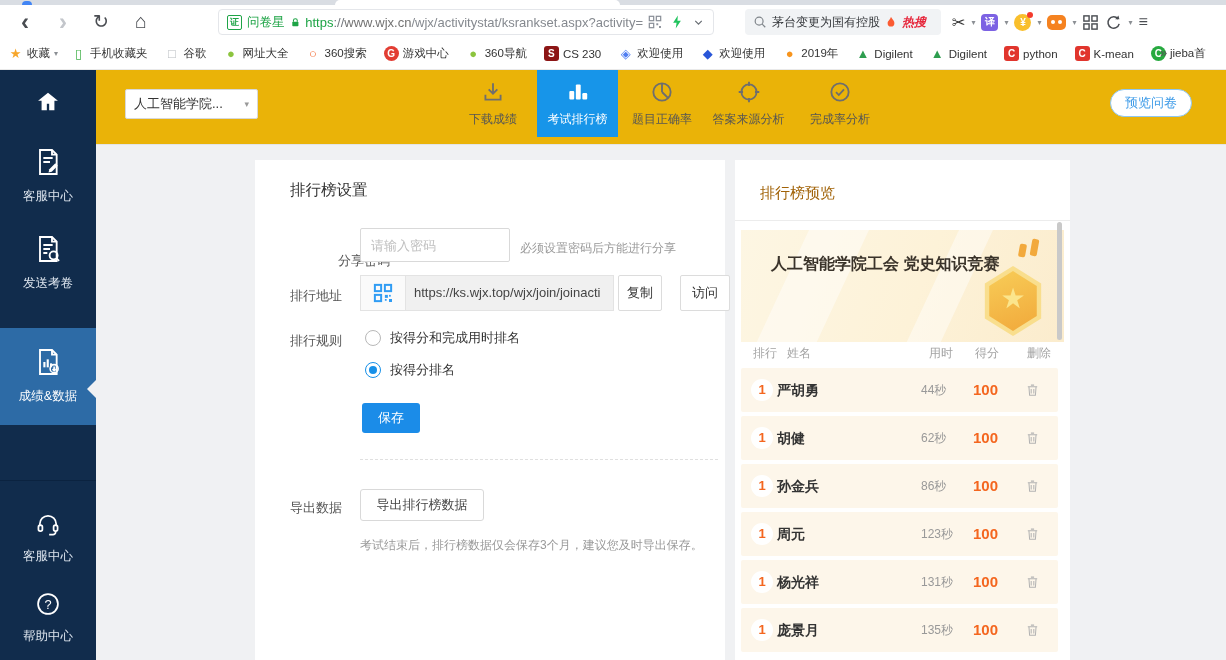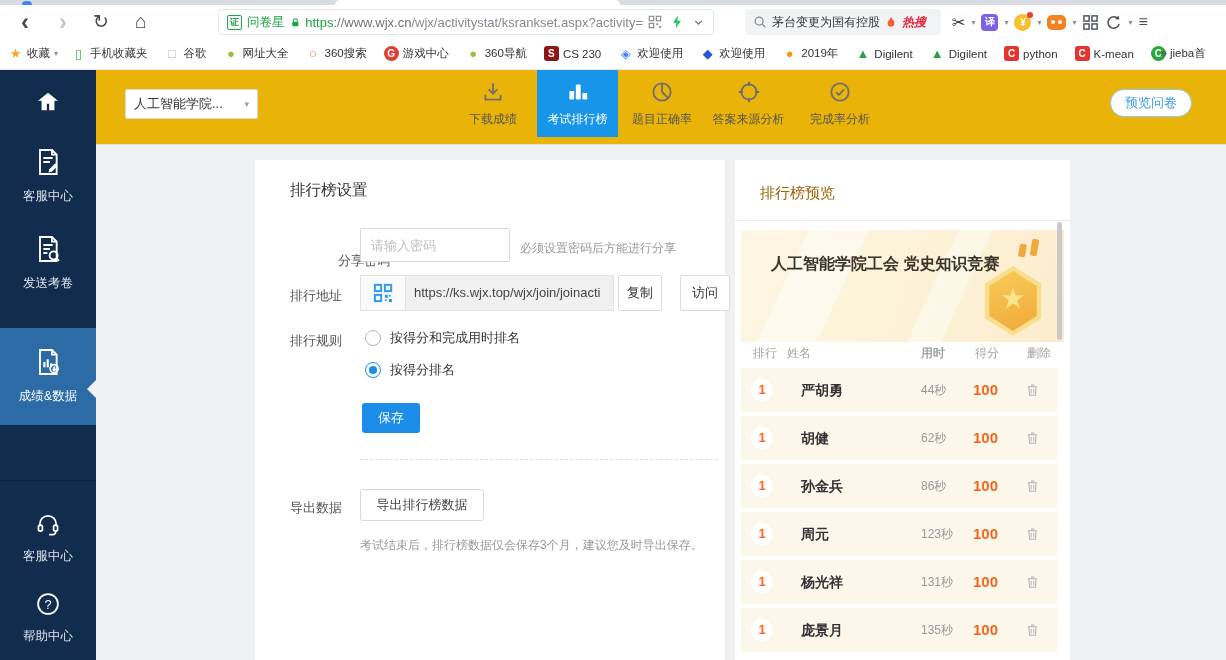--- a/index.html
+++ b/index.html
@@ -122,25 +122,25 @@
   .cf1 { left:278px; top:14px; width:7px; height:13px; transform:rotate(10deg); }
   .cf2 { left:290px; top:9px; width:7px; height:17px; transform:rotate(10deg); }
   .medal { position:absolute; left:240px; top:36px; width:64px; height:70px; }
   .hex { position:absolute; clip-path:polygon(50% 0,94% 25%,94% 75%,50% 100%,6% 75%,6% 25%); }
   .hex-outer { left:0; top:0; width:64px; height:70px; background:#f8da7c; opacity:.8; }
   .hex-inner { left:5px; top:5px; width:54px; height:60px; background:linear-gradient(160deg,#f8cd58,#f1a83a); }
   .medal-star { position:absolute; left:0; top:16px; width:64px; text-align:center; font-size:28px; color:#fbe58c; }
   .pv-scrollbar { position:absolute; left:322px; top:62px; width:5px; height:118px; background:#c9c9c9; border-radius:3px; cursor:pointer; }
   .rank-head { position:absolute; left:6px; top:185px; width:317px; height:20px; font-size:12px; color:#a3a3a3; }
   .rank-head span { position:absolute; top:0; }
-  .col-rank { left:12px; } .col-name { left:46px; } .col-time { left:180px;font-weight:bold; } .col-score { left:234px; } .col-del { left:286px; }
+  .col-rank { left:12px; } .col-name { left:46px; } .col-time { left:188px; } .col-score { left:234px; } .col-del { left:286px; }
   .rank-rows { position:absolute; left:6px; top:208px; width:317px; }
   .rank-row { position:relative; width:317px; height:44px; margin-bottom:4px; background:#fdf6ea; border-radius:2px; }
   .rk-circle { position:absolute; left:10px; top:11px; width:22px; height:22px; background:#fff; border-radius:50%; text-align:center; line-height:22px; font-size:13px; font-weight:bold; color:#f4661f; }
-  .rk-name { position:absolute; left:60px; top:0; line-height:44px; font-size:14px; font-weight:bold; color:#333; }
+  .rk-name { position:absolute; left:36px; top:0; line-height:44px; font-size:14px; font-weight:bold; color:#333; }
   .rk-time { position:absolute; left:180px; top:0; line-height:44px; font-size:12px; color:#999; }
   .rk-score { position:absolute; left:232px; top:0; line-height:44px; font-size:15px; font-weight:bold; color:#f4661f; }
   .rk-trash { position:absolute; left:284px; top:14px; cursor:pointer; }
 </style>
 </head>
 <body>
 
 <div class="screen">
 
   <div class="tabstrip">

